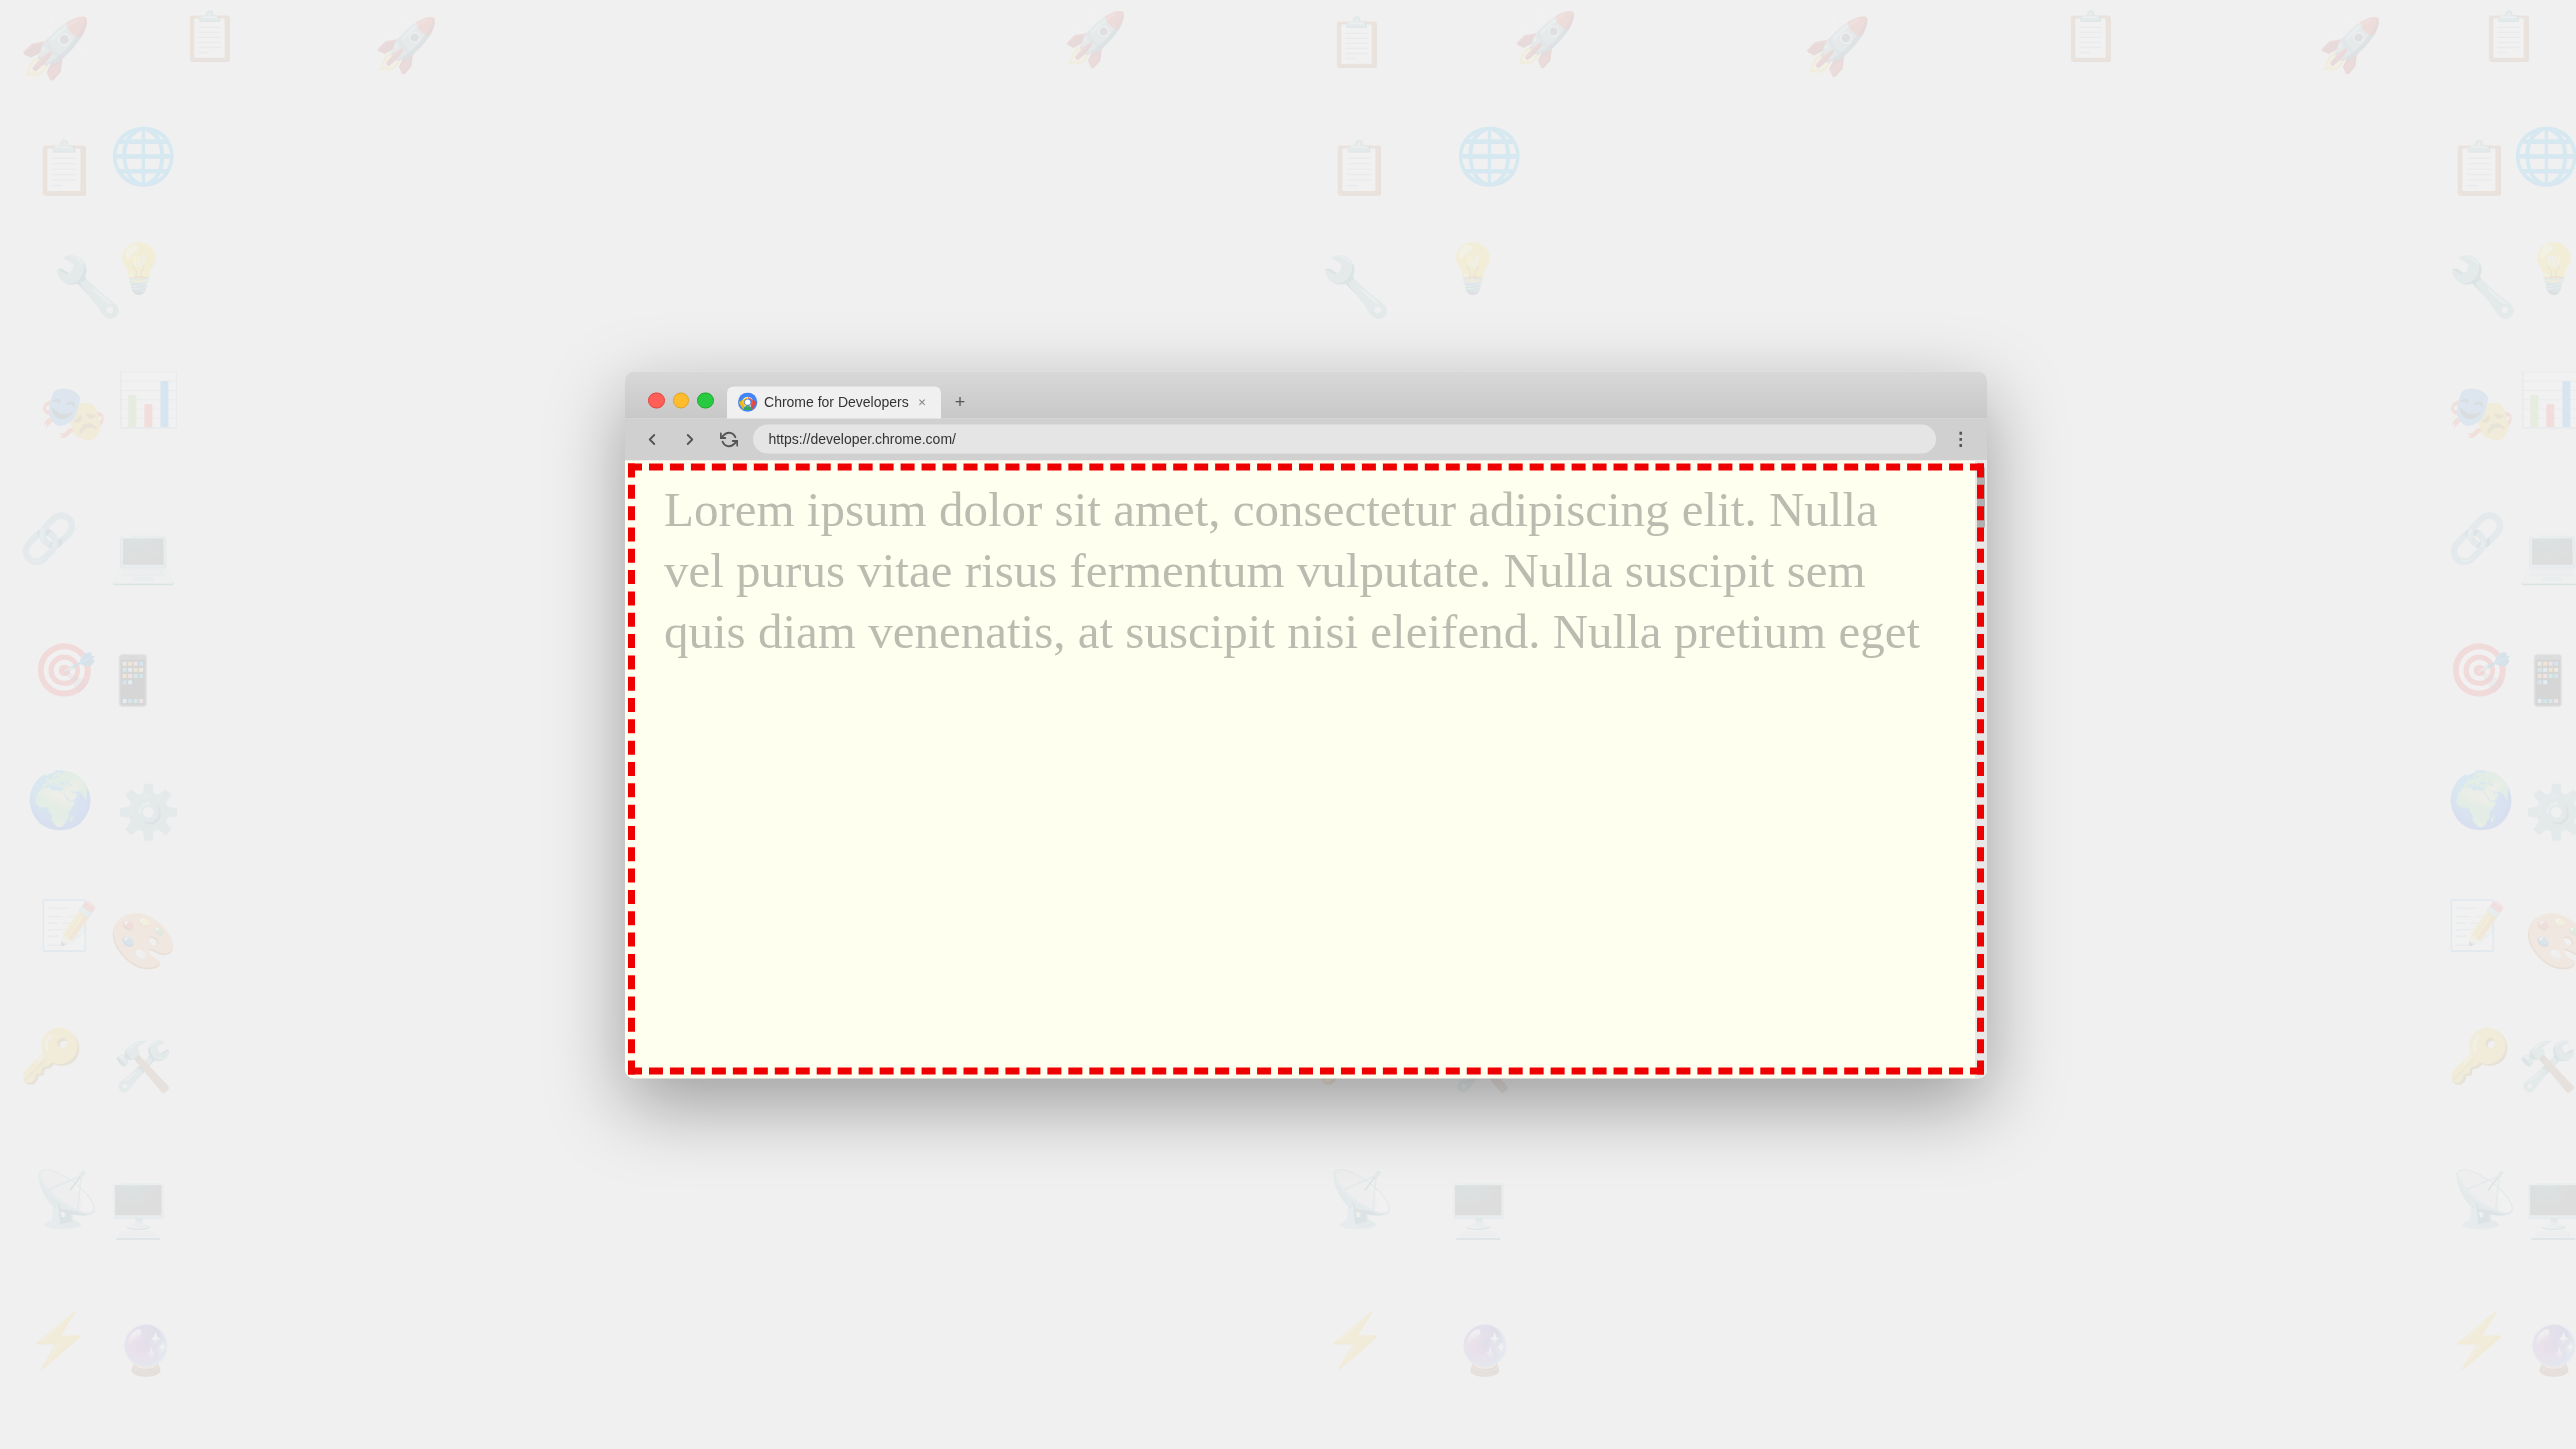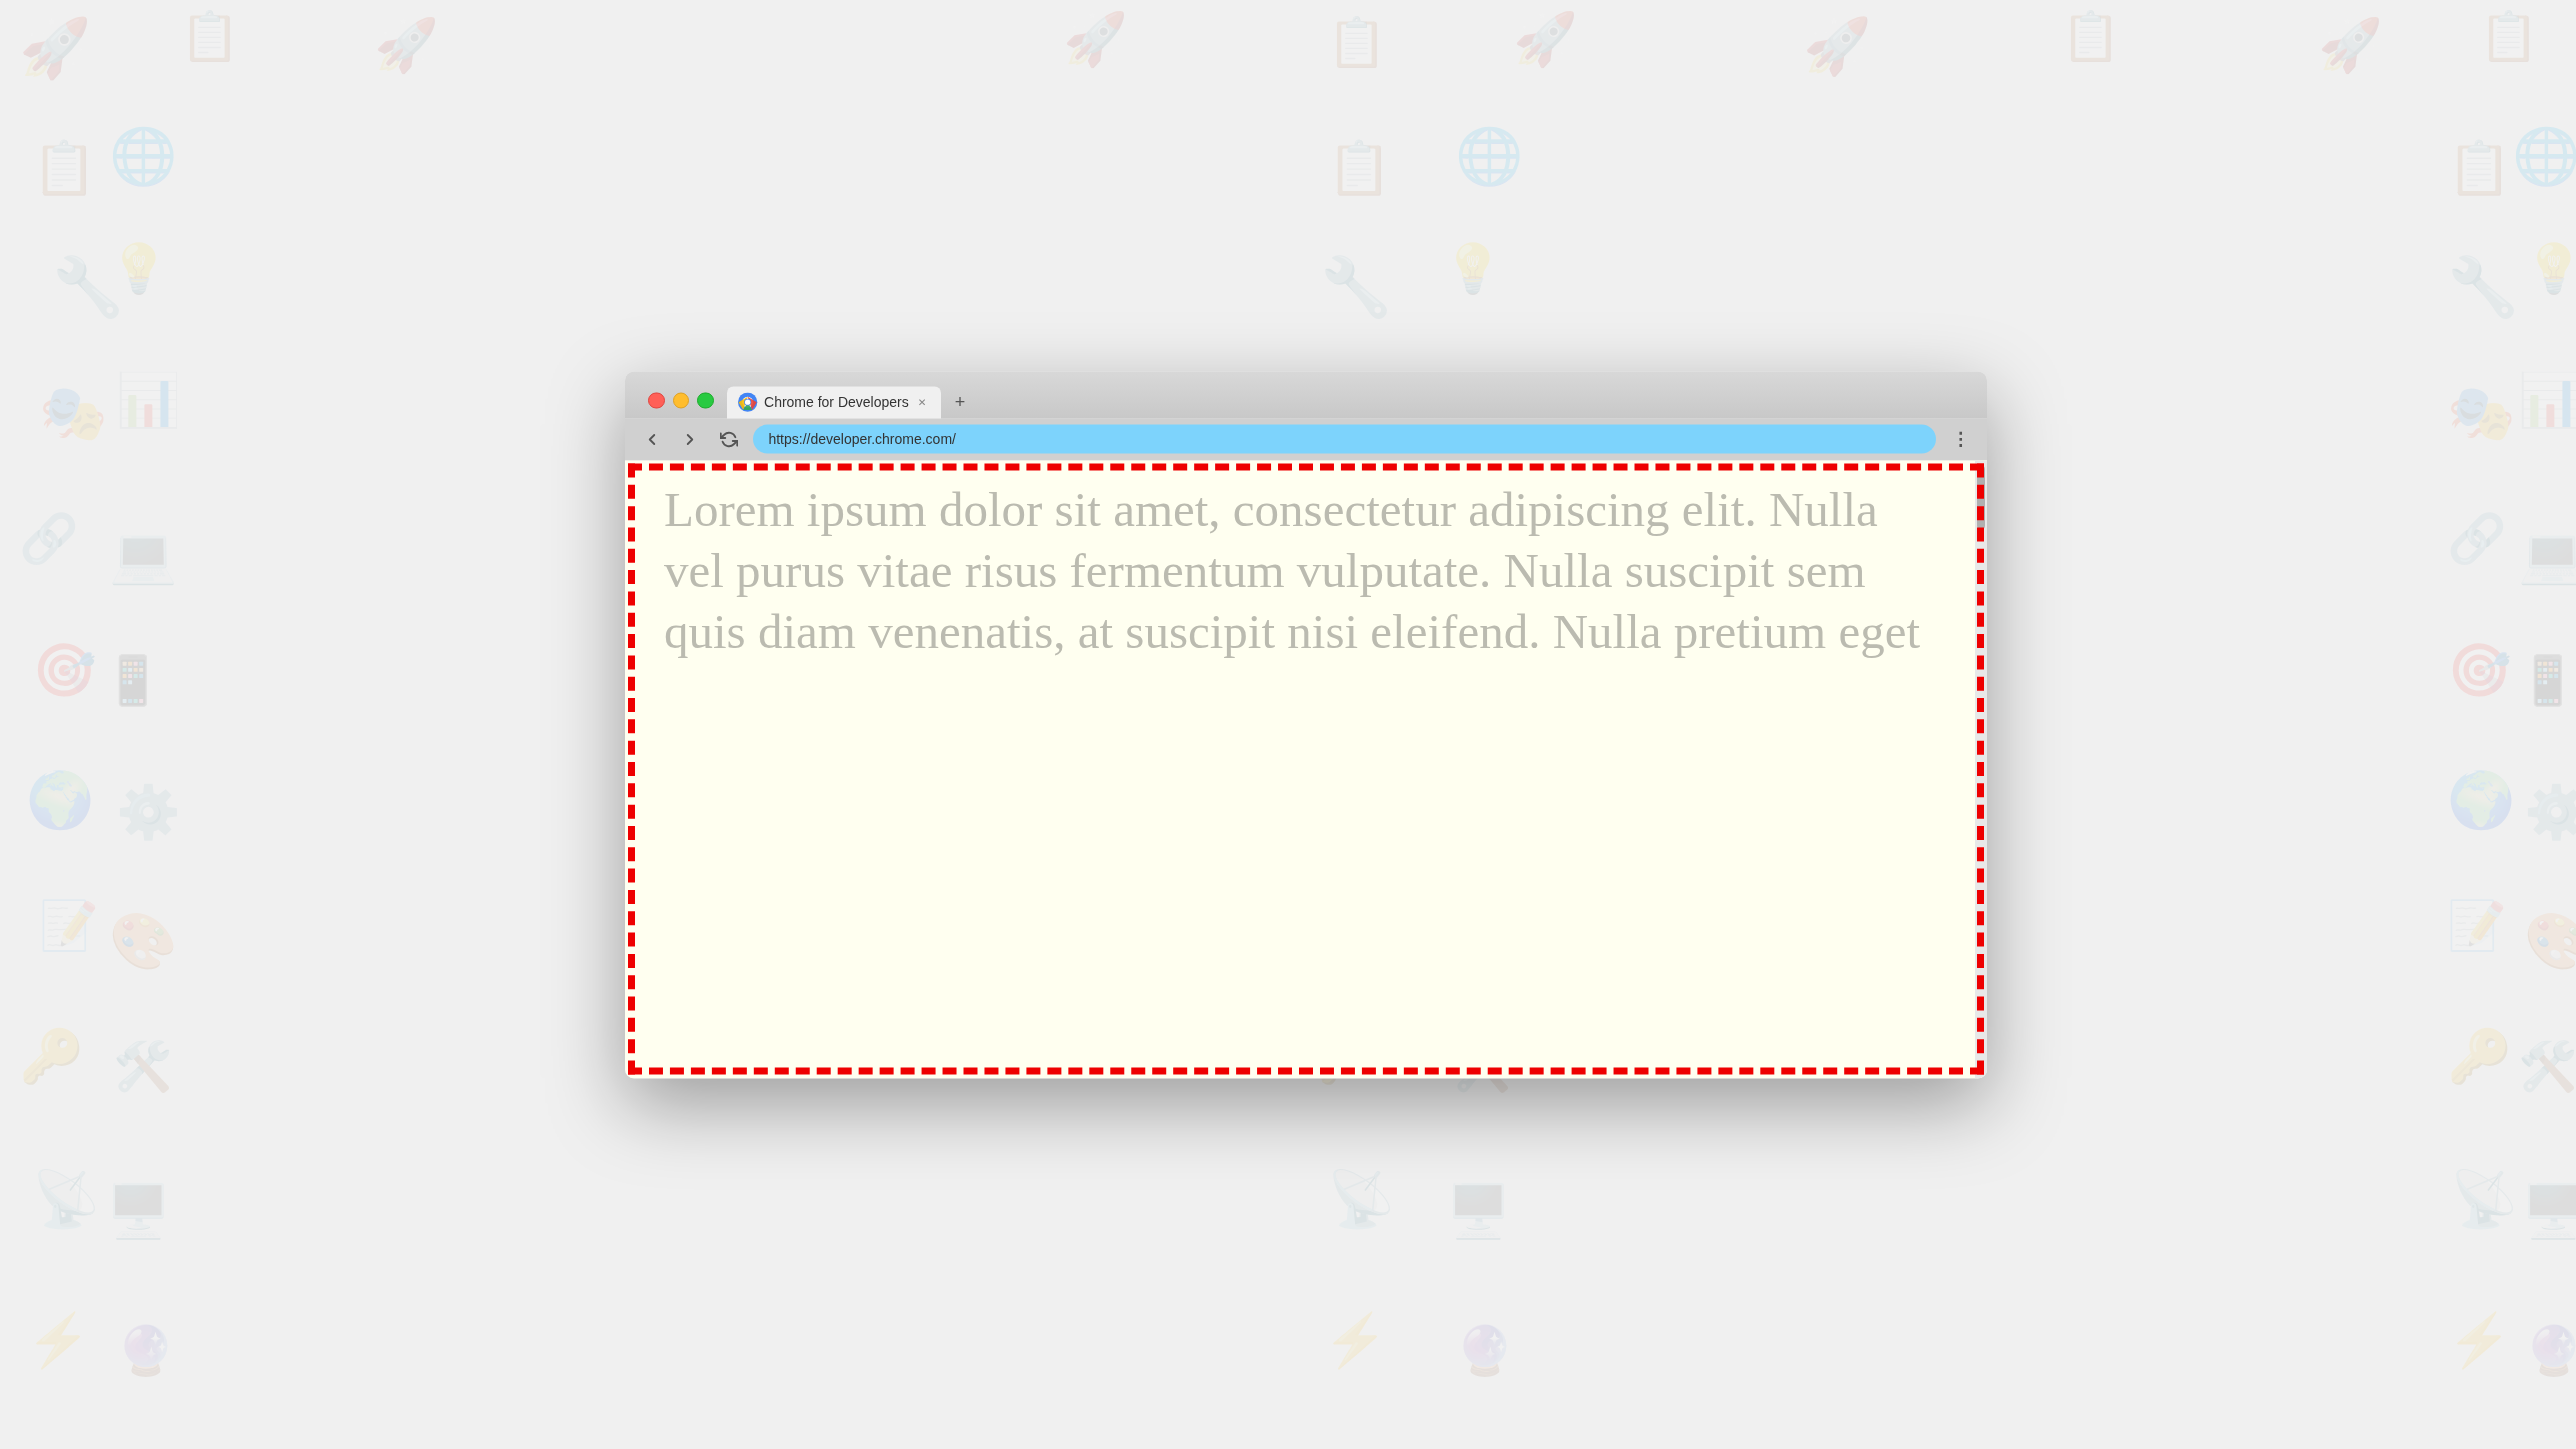--- a/index.html
+++ b/index.html
@@ -145,21 +145,21 @@
       border-radius: 50%;
     }
 
     .nav-btn svg {
       width: 18px;
       height: 18px;
     }
 
     .address-bar {
       flex: 1;
-      background: #7dd3fc;
+      background: #e5e5e5;
       border-radius: 19.3px;
       padding: 6.4px 15.5px;
       font-size: 14px;
       color: #333;
       display: flex;
       align-items: flex-start;
       gap: 6.4px;
     }
 
     .address-text {

